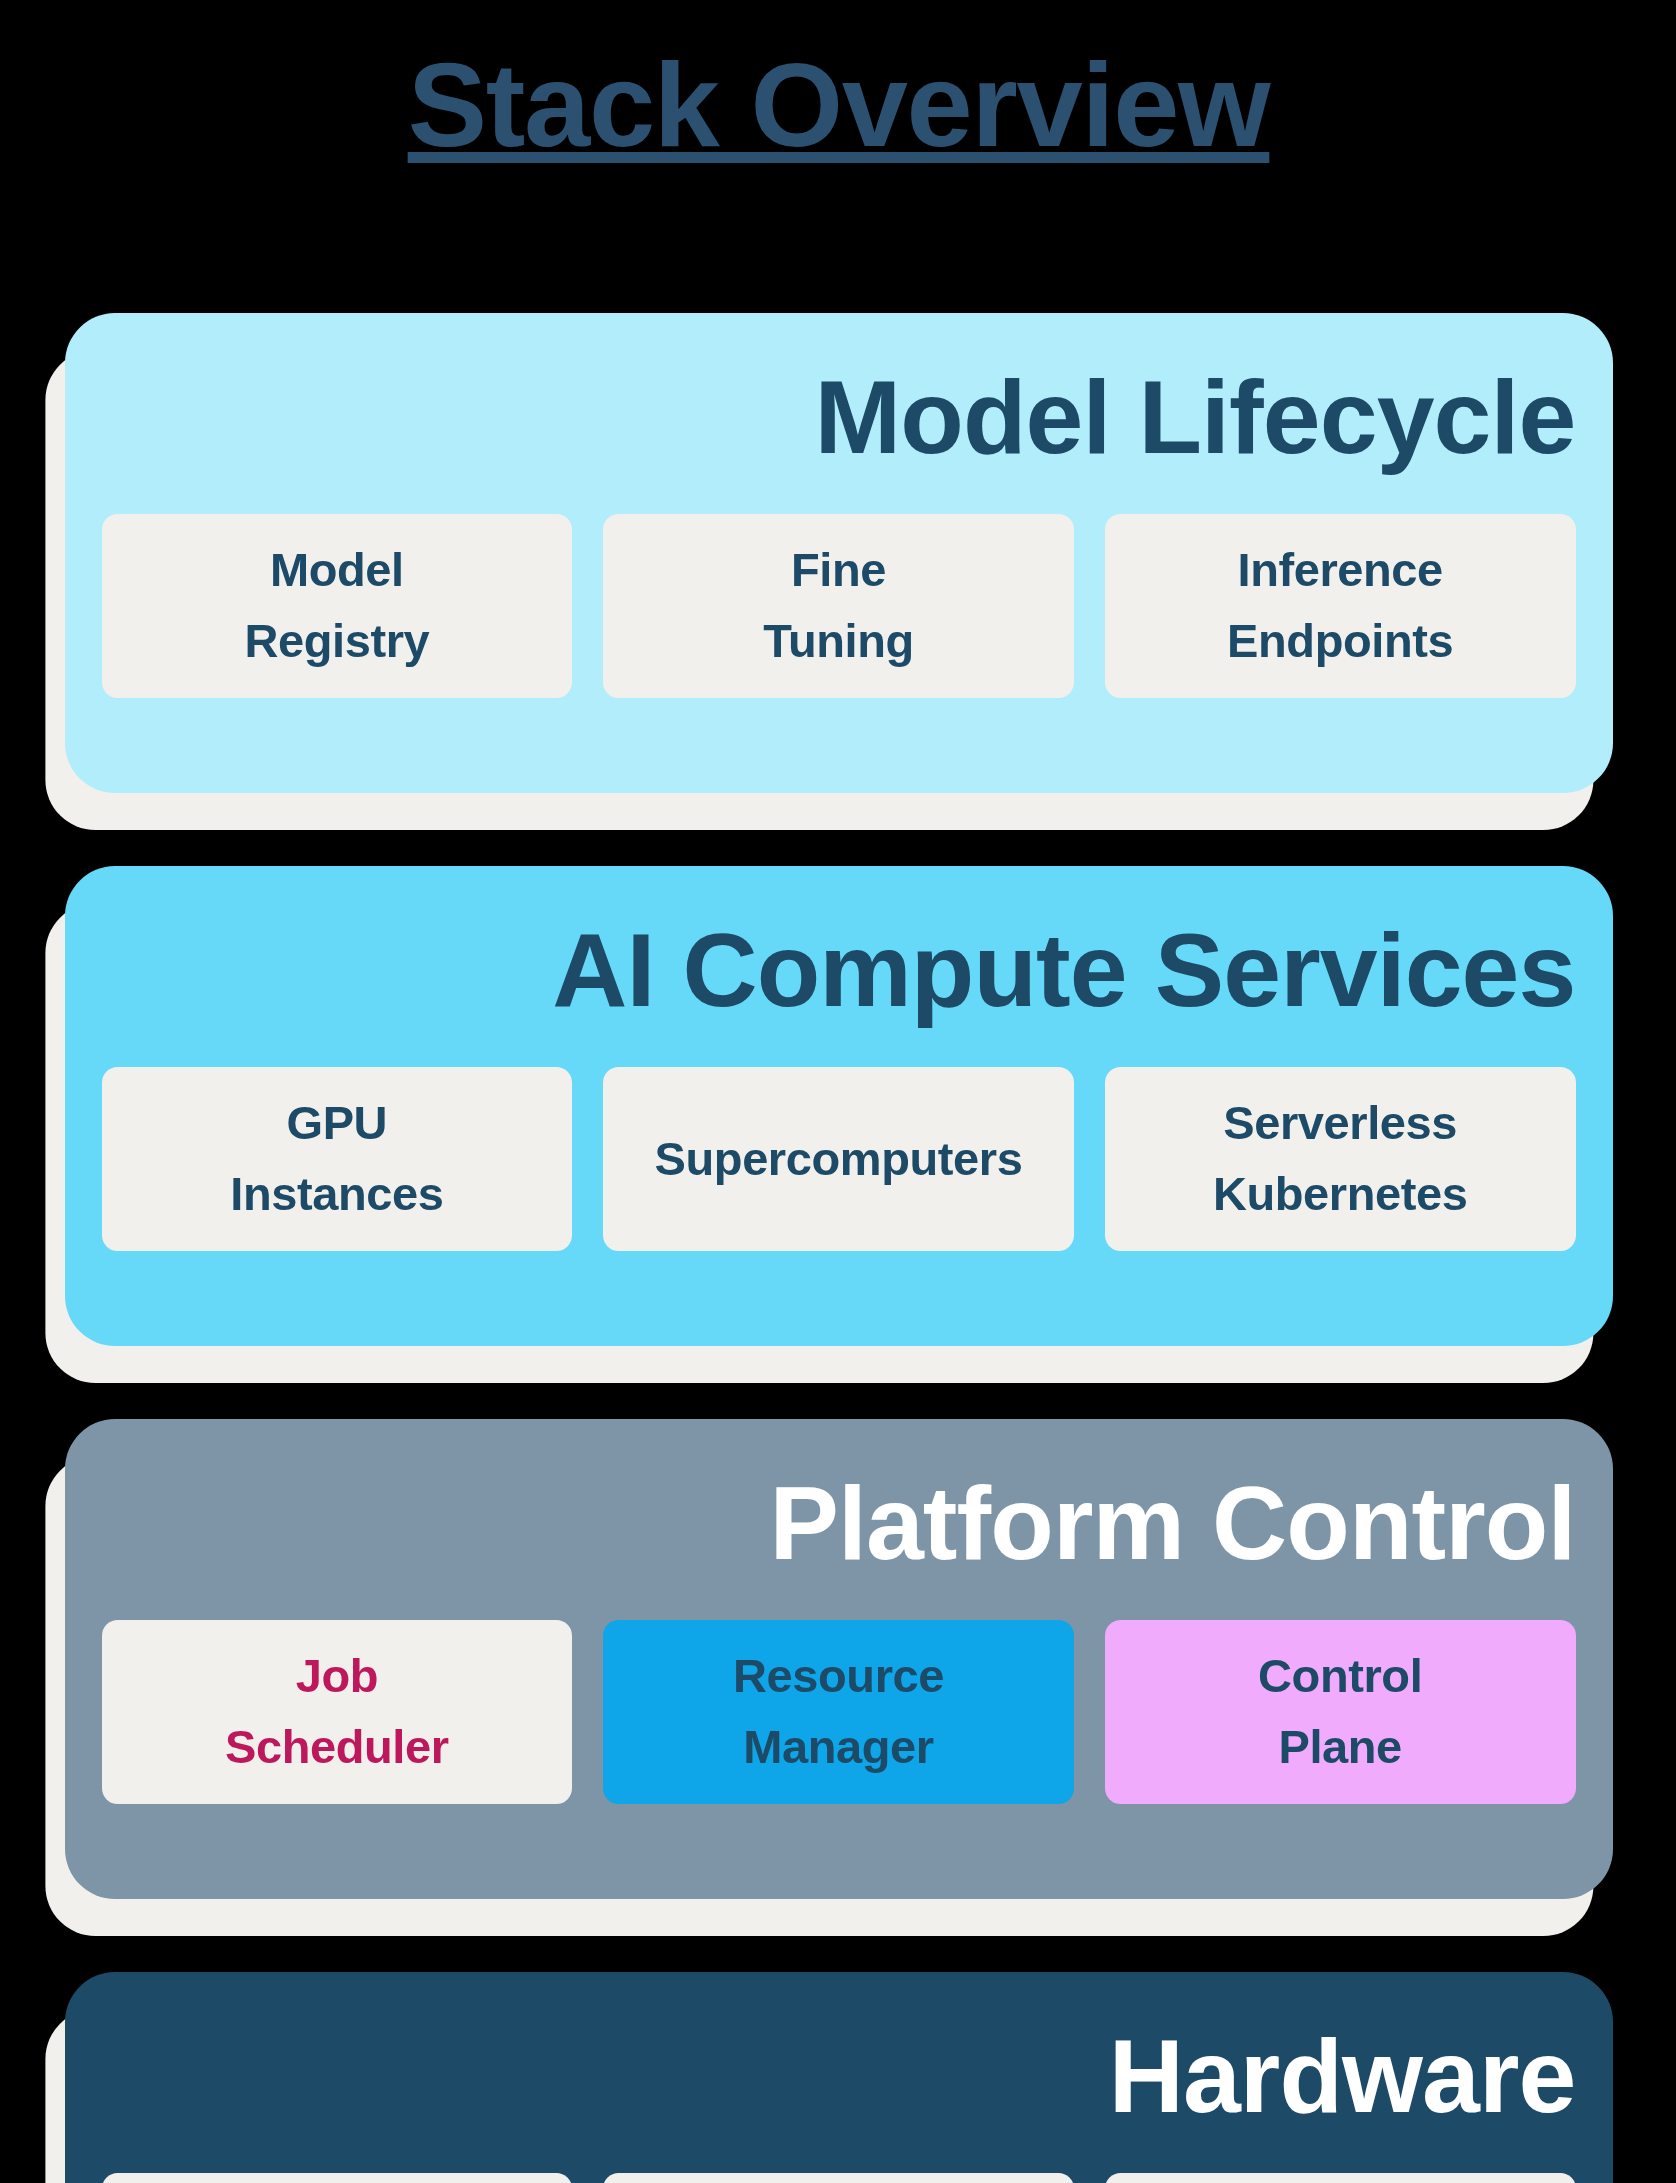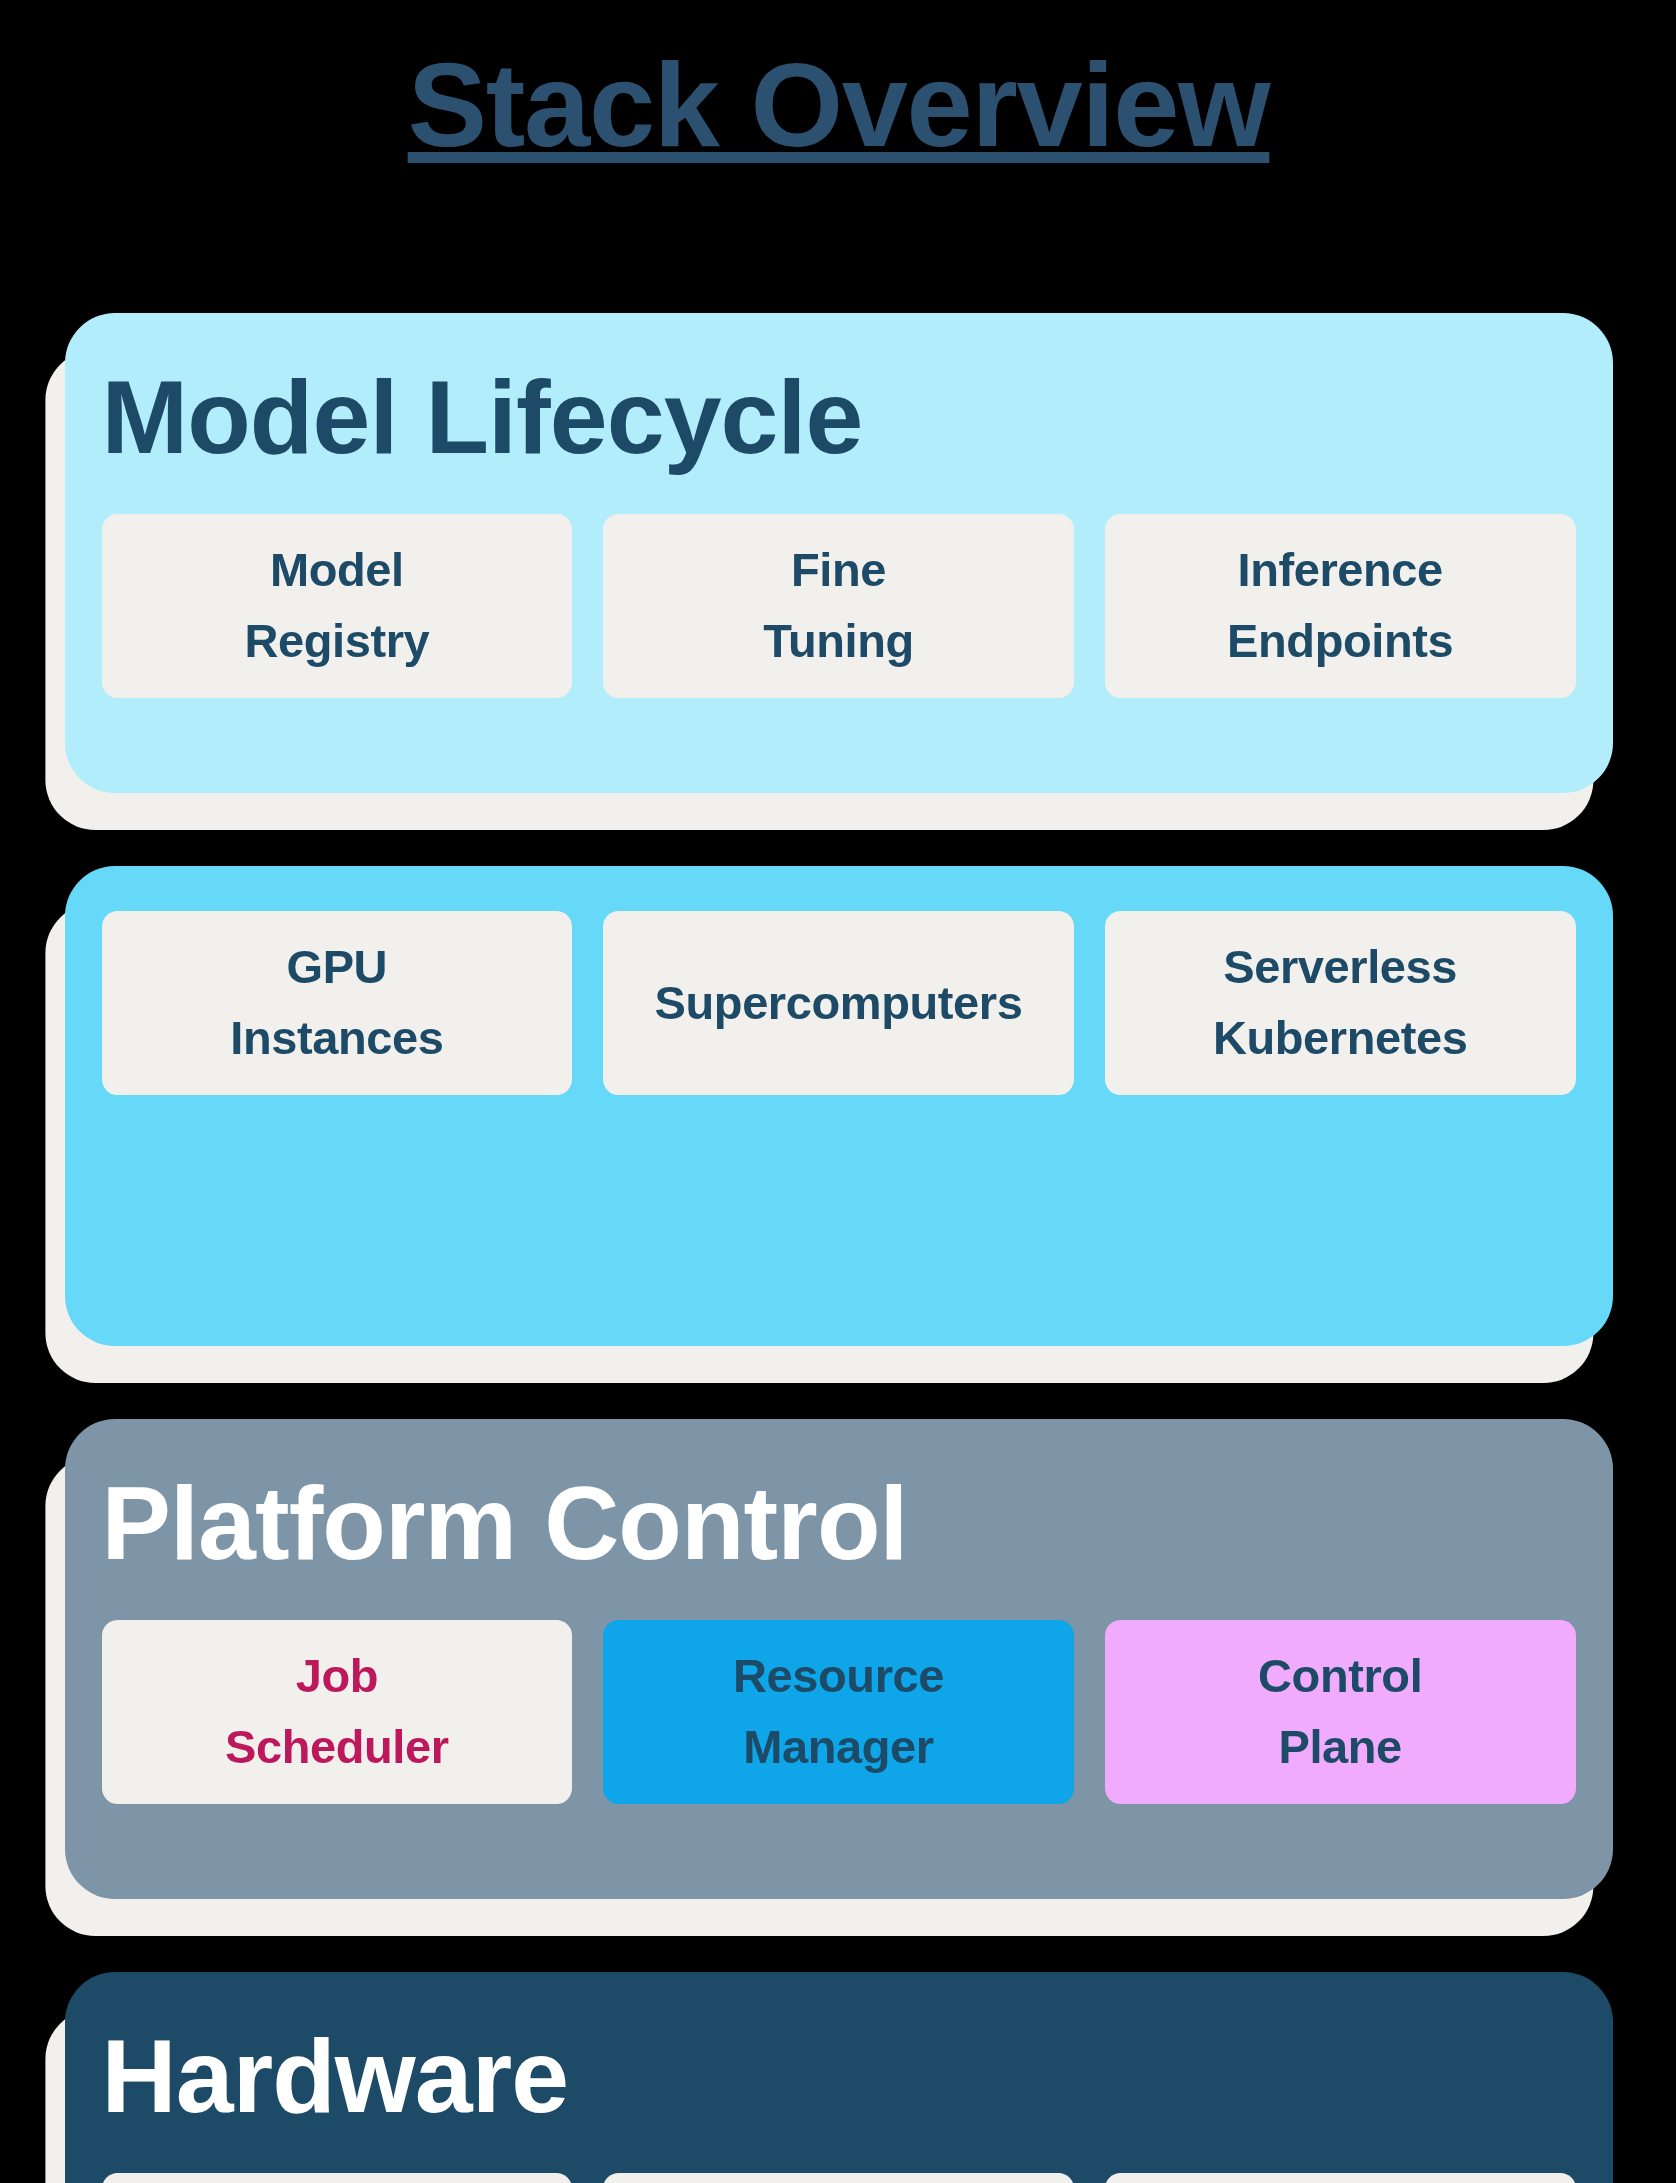--- a/index.html
+++ b/index.html
@@ -29,21 +29,21 @@
     border-radius: 50px;
     margin-bottom: 73px;
     padding: 0 37px;
     display: flex;
     flex-direction: column;
     box-shadow: -19.6px 37px 0 0 var(--shadow, #f2f0ec);
   }
   .layer:last-child { margin-bottom: 0; }
   .layer-title {
     margin: 52px 0 0 0;
-    text-align: left;
+    text-align: right;
     font-size: 104px;
     line-height: 1;
     font-weight: 800;
     letter-spacing: -0.9px;
   }
   .chips {
     display: flex;
     gap: 31px;
     margin-top: 45px;
     height: 184px;
@@ -75,20 +75,21 @@
       <div class="chip" style="background: rgb(242, 240, 236); color: rgb(29, 74, 102);">Model
 Registry</div>
       <div class="chip" style="background: rgb(242, 240, 236); color: rgb(29, 74, 102);">Fine
 Tuning</div>
       <div class="chip" style="background: rgb(242, 240, 236); color: rgb(29, 74, 102);">Inference
 Endpoints</div>
     </div>
   </section>
 
   <section class="layer" style="background: rgb(103, 217, 248); --shadow: #f2f0ec;">
+    <h2 class="layer-title" style="color: rgb(29, 74, 102);">AI Compute Services</h2>
     <div class="chips">
       <div class="chip" style="background: rgb(242, 240, 236); color: rgb(29, 74, 102);">GPU
 Instances</div>
       <div class="chip" style="background: rgb(242, 240, 236); color: rgb(29, 74, 102);">Supercomputers</div>
       <div class="chip" style="background: rgb(242, 240, 236); color: rgb(29, 74, 102);">Serverless
 Kubernetes</div>
     </div>
   </section>
 
   <section class="layer" style="background: rgb(126, 149, 167); --shadow: #f2f0ec;">

